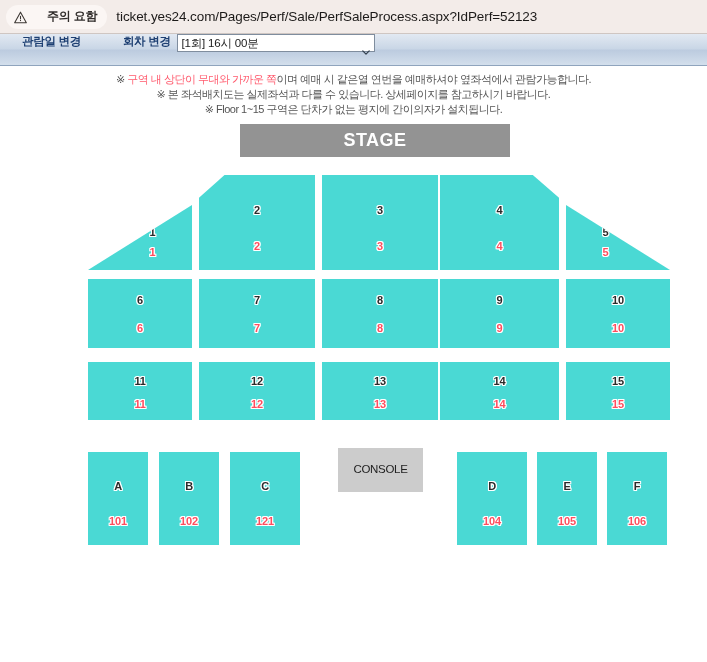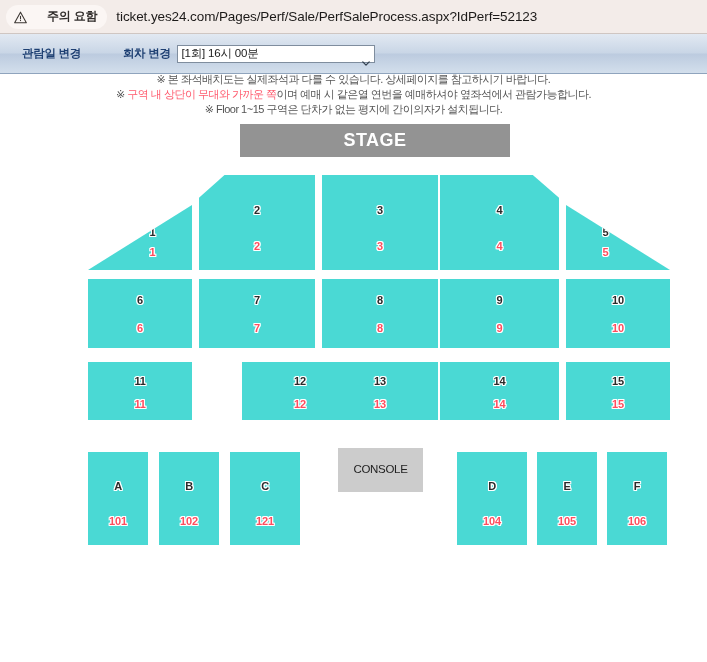--- a/index.html
+++ b/index.html
@@ -27,24 +27,24 @@
     font-size: 12px; color: #312d2b; font-weight: 700;
     letter-spacing: -.2px; white-space: nowrap;
   }
   #url-text {
     margin-left: 9px; font-size: 13.5px; color: #1c1a19;
     letter-spacing: -.1px; white-space: nowrap;
   }
 
   
   #toolbar {
-    position: absolute; left: 0; top: 34px; width: 707px; height: 40px;
+    position: absolute; left: 0; top: 34px; width: 707px; height: 32px;
     background: linear-gradient(to bottom,#e2e9f2 0%,#c9d6e6 48%,#bccbdf 52%,#d3dfec 100%);
     border-bottom: 1px solid #8fa4bd;
-    display: flex; align-items: center;
+    display: flex; align-items: flex-start;
   }
   .tb-label {
     font-size: 11.5px; font-weight: 700; color: #1d3f72;
     letter-spacing: -.3px; white-space: nowrap;
   }
   .sel {
     position: relative; height: 18px; background: #ffffff;
     border: 1px solid #7f8d9e; display: flex; align-items: center;
     padding: 0 18px 0 4px;
   }
@@ -142,22 +142,22 @@
     <span class="txt">[1회] 16시 00분</span>
     <span class="chev">
       <svg viewBox="0 0 10 6" width="8" height="5" aria-hidden="true">
         <path d="M1 1 L5 5 L9 1" fill="none" stroke="#33404f" stroke-width="1.6" stroke-linecap="round" stroke-linejoin="round"></path>
       </svg>
     </span>
   </div>
 </div>
 
 <div id="notice">
+  <div><span>※ </span><span class="hl">구역 내 상단이 무대와 가까운 쪽</span><span>이며 예매 시 같은열 연번을 예매하셔야 옆좌석에서 관람가능합니다.</span></div>
   <div>※ 본 좌석배치도는 실제좌석과 다를 수 있습니다. 상세페이지를 참고하시기 바랍니다.</div>
-  <div><span>※ </span><span class="hl">구역 내 상단이 무대와 가까운 쪽</span><span>이며 예매 시 같은열 연번을 예매하셔야 옆좌석에서 관람가능합니다.</span></div>
   <div class="all-hl">※ Floor 1~15 구역은 단차가 없는 평지에 간이의자가 설치됩니다.</div>
 </div>
 
 <div id="map">
   <div id="stage">STAGE</div>
   <div id="blocks">
       <div class="blk shape-diag-left" style="left: 88px; top: 205px; width: 104px; height: 65px; background: rgb(74, 217, 212);">
         <span class="n-top" style="top: 33%; transform: translateX(12%);">1</span>
         <span class="n-bot" style="top: 63%; transform: translateX(12%);">1</span>
       </div>
@@ -194,21 +194,21 @@
         <span class="n-bot" style="top: 62%;">9</span>
       </div>
       <div class="blk" style="left: 566px; top: 279px; width: 104px; height: 69px; background: rgb(74, 217, 212);">
         <span class="n-top" style="top: 22%;">10</span>
         <span class="n-bot" style="top: 62%;">10</span>
       </div>
       <div class="blk" style="left: 88px; top: 362px; width: 104px; height: 58px; background: rgb(74, 217, 212);">
         <span class="n-top" style="top: 22%;">11</span>
         <span class="n-bot" style="top: 62%;">11</span>
       </div>
-      <div class="blk" style="left: 199px; top: 362px; width: 116px; height: 58px; background: rgb(74, 217, 212); margin-left: 43px;">
+      <div class="blk" style="left: 199px; top: 362px; width: 116px; height: 58px; background: rgb(74, 217, 212);">
         <span class="n-top" style="top: 22%;">12</span>
         <span class="n-bot" style="top: 62%;">12</span>
       </div>
       <div class="blk" style="left: 322px; top: 362px; width: 116px; height: 58px; background: rgb(74, 217, 212); padding-left: 13px;">
         <span class="n-top" style="top: 22%;">13</span>
         <span class="n-bot" style="top: 62%;">13</span>
       </div>
       <div class="blk" style="left: 440px; top: 362px; width: 119px; height: 58px; background: rgb(74, 217, 212);">
         <span class="n-top" style="top: 22%;">14</span>
         <span class="n-bot" style="top: 62%;">14</span>

